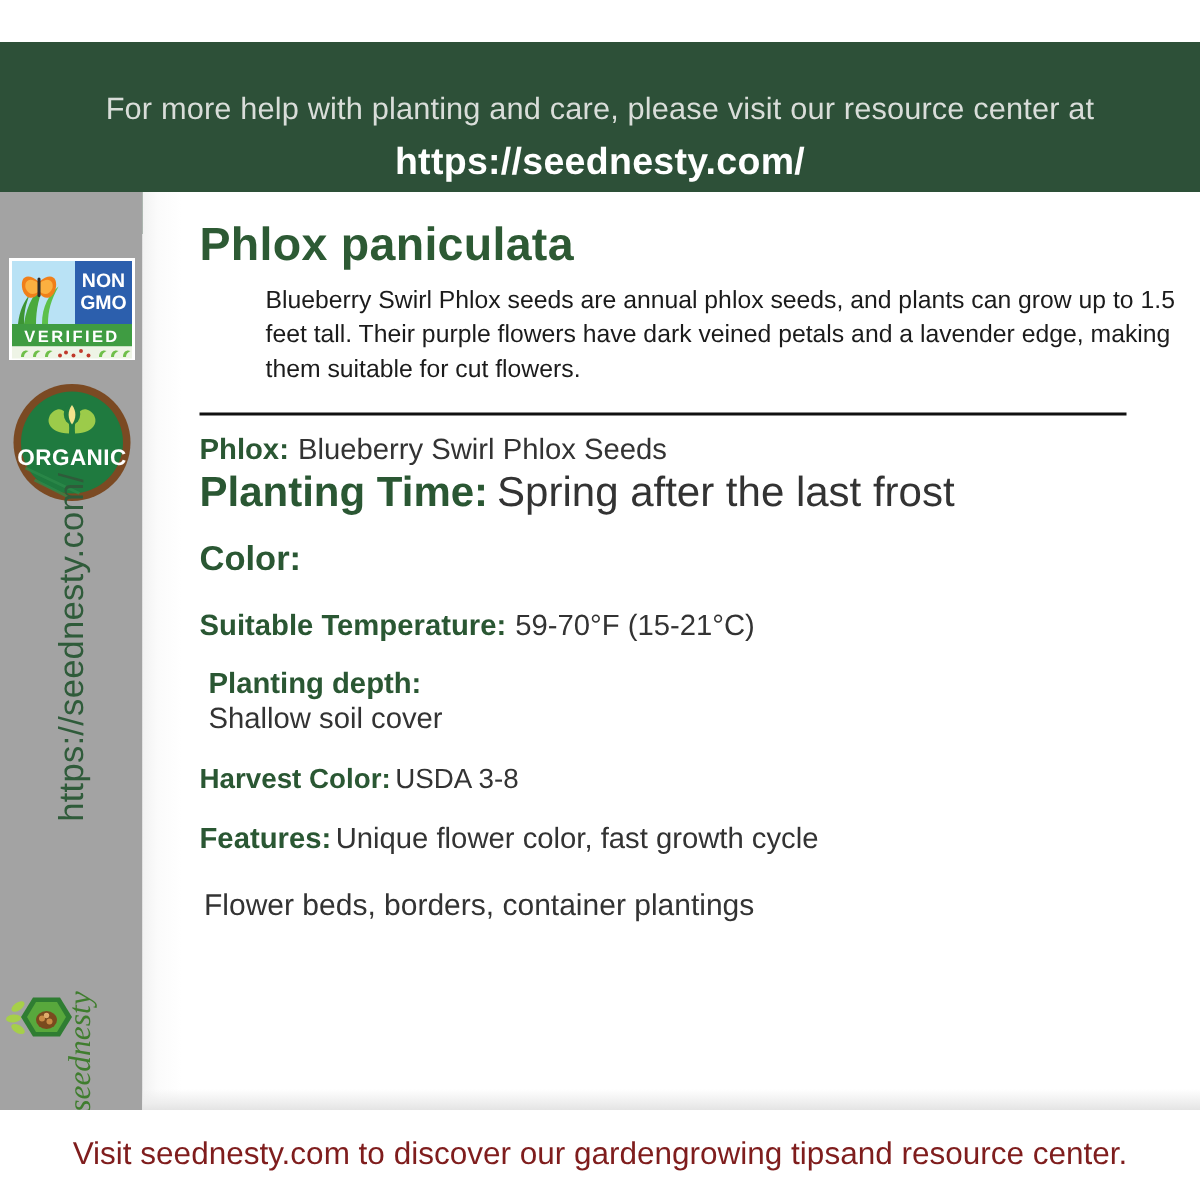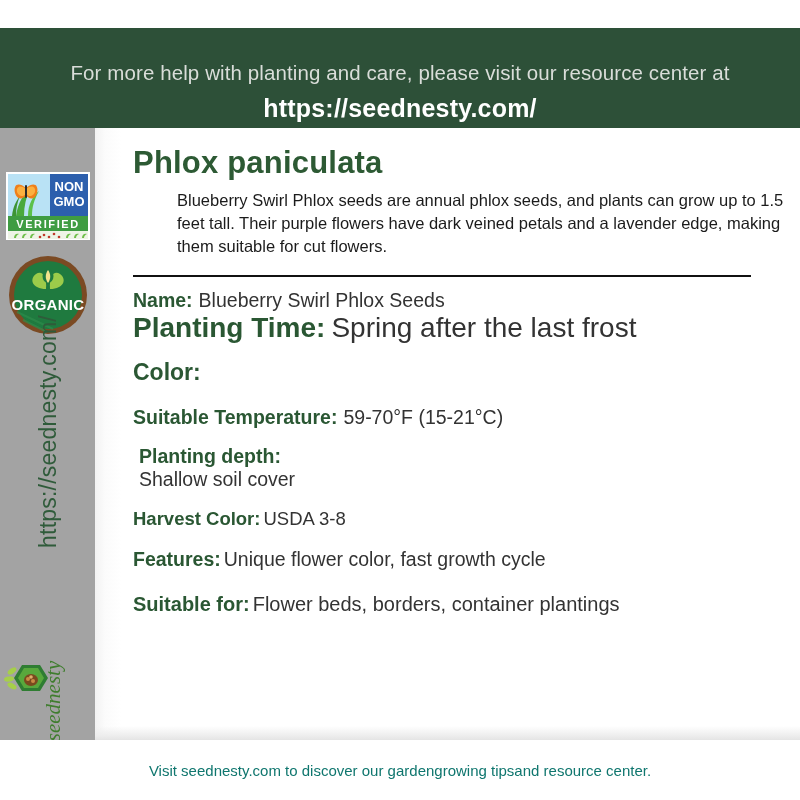--- a/index.html
+++ b/index.html
@@ -89,21 +89,21 @@
   .r6 { margin-top:18px; font-size:19.5px; }
   .r7 { margin-top:22px; font-size:20px; }
   .r2 .spec-value, .r5 .spec-value, .r6 .spec-value, .r7 .spec-value { margin-left:3px; }
 
   
   .footer {
     position:absolute; left:0; top:740px; width:800px; height:60px;
     background:#ffffff;
     display:flex; align-items:center; justify-content:center;
   }
-  .footer-text { color:#0f766e; font-size:15px; }
+  .footer-text { color:#7f1d1d; font-size:21px; }
 </style>
 </head>
 <body>
 
 <div class="page">
 
   <div class="header">
     <div class="header-line1">For more help with planting and care, please visit our resource center at</div>
     <div class="header-line2">https://seednesty.com/</div>
   </div>
@@ -192,21 +192,21 @@
   </div>
 
   <div class="card">
     <div class="card-inner">
       <div class="title">Phlox paniculata</div>
       <div class="desc">Blueberry Swirl Phlox seeds are annual phlox seeds, and plants can grow up to 1.5 feet tall. Their purple flowers have dark veined petals and a lavender edge, making them suitable for cut flowers.</div>
       <div class="divider"></div>
 
       <div class="specs">
         <div class="spec-row r0">
-          <span class="spec-label">Name:</span>
+          <span class="spec-label">Phlox:</span>
           <span class="spec-value">Blueberry Swirl Phlox Seeds</span>
         </div>
         <div class="spec-row r1">
           <span class="spec-label">Planting Time:</span>
           <span class="spec-value">Spring after the last frost</span>
         </div>
         <div class="spec-row r2">
           <span class="spec-label">Color:</span>
         </div>
         <div class="spec-row r3">
@@ -219,21 +219,20 @@
         </div>
         <div class="spec-row r5">
           <span class="spec-label">Harvest Color:</span>
           <span class="spec-value">USDA 3-8</span>
         </div>
         <div class="spec-row r6">
           <span class="spec-label">Features:</span>
           <span class="spec-value">Unique flower color, fast growth cycle</span>
         </div>
         <div class="spec-row r7">
-          <span class="spec-label">Suitable for:</span>
           <span class="spec-value">Flower beds, borders, container plantings</span>
         </div>
       </div>
     </div>
   </div>
 
   <div class="footer">
     <div class="footer-text">Visit seednesty.com to discover our gardengrowing tipsand resource center.</div>
   </div>
 

